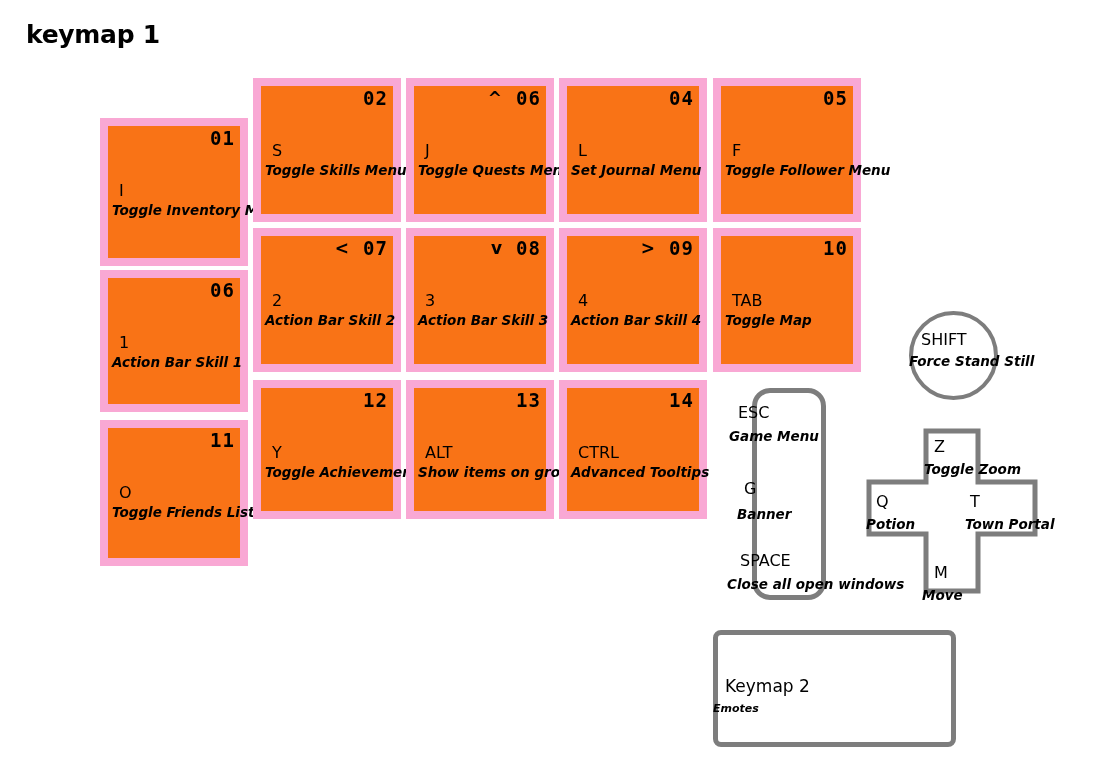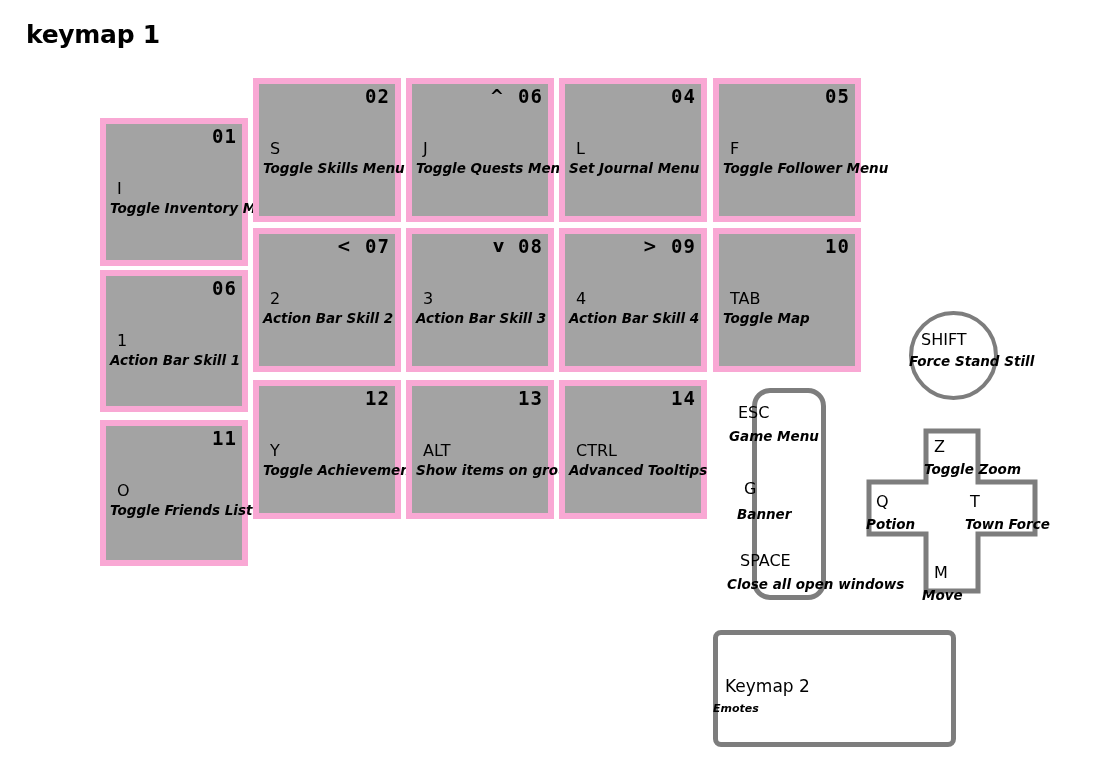--- a/index.html
+++ b/index.html
@@ -31,22 +31,22 @@
     font-size: 19px;
     line-height: 24px;
     letter-spacing: 0.2px;
     color: #1a1a1a;
   }
 
   
   .keybox {
     position: absolute;
     box-sizing: border-box;
-    border: 6px solid #f9a8d4;
-    background: #a3a3a3;
+    border: 8px solid #f9a8d4;
+    background: #f97316;
   }
   .kb-num {
     position: absolute;
     top: 1px;
     right: 5px;
     font-family: "DejaVu Sans Mono", monospace;
     font-weight: bold;
     font-size: 19px;
     letter-spacing: 1px;
     line-height: 22px;
@@ -286,20 +286,20 @@
   <svg width="172" height="166" viewBox="0 0 172 166">
     <path d="M 60 3 L 112 3 L 112 54 L 169 54 L 169 106 L 112 106 L 112 163 L 60 163 L 60 106 L 3 106 L 3 54 L 60 54 Z" fill="#ffffff" stroke="#7d7d7d" stroke-width="5" stroke-linejoin="miter"></path>
   </svg>
 </div>
 <div id="cross-labels">
     <div class="cr-key" style="left: 934px; top: 437px;">Z</div>
     <div class="cr-desc" style="left: 924px; top: 461px;">Toggle Zoom</div>
     <div class="cr-key" style="left: 876px; top: 492px;">Q</div>
     <div class="cr-desc" style="left: 866px; top: 516px;">Potion</div>
     <div class="cr-key" style="left: 970px; top: 492px;">T</div>
-    <div class="cr-desc" style="left: 965px; top: 516px;">Town Force</div>
+    <div class="cr-desc" style="left: 965px; top: 516px;">Town Portal</div>
     <div class="cr-key" style="left: 934px; top: 563px;">M</div>
     <div class="cr-desc" style="left: 922px; top: 587px;">Move</div>
   </div>
 
 <div id="keymap2"></div>
 <div id="keymap2-key">Keymap 2</div>
 <div id="keymap2-desc">Emotes</div>
 
 </body></html>

